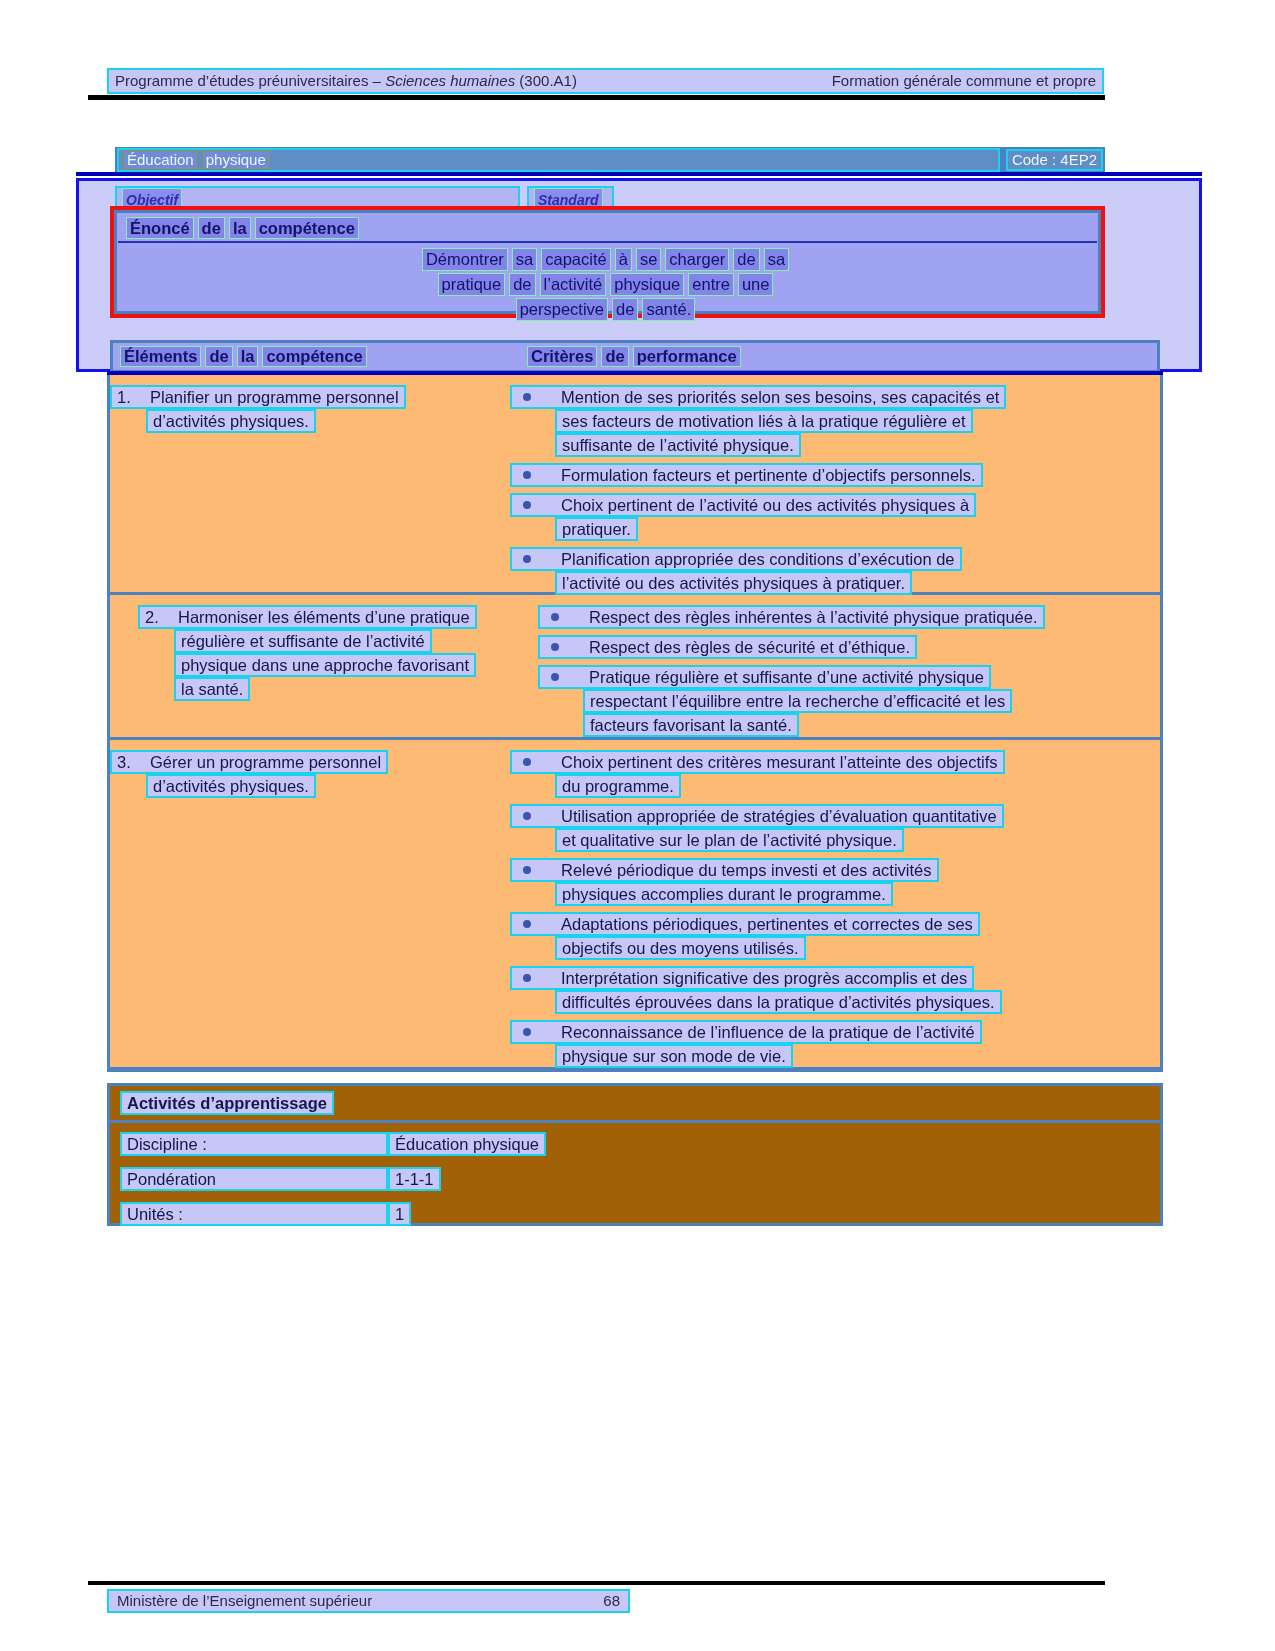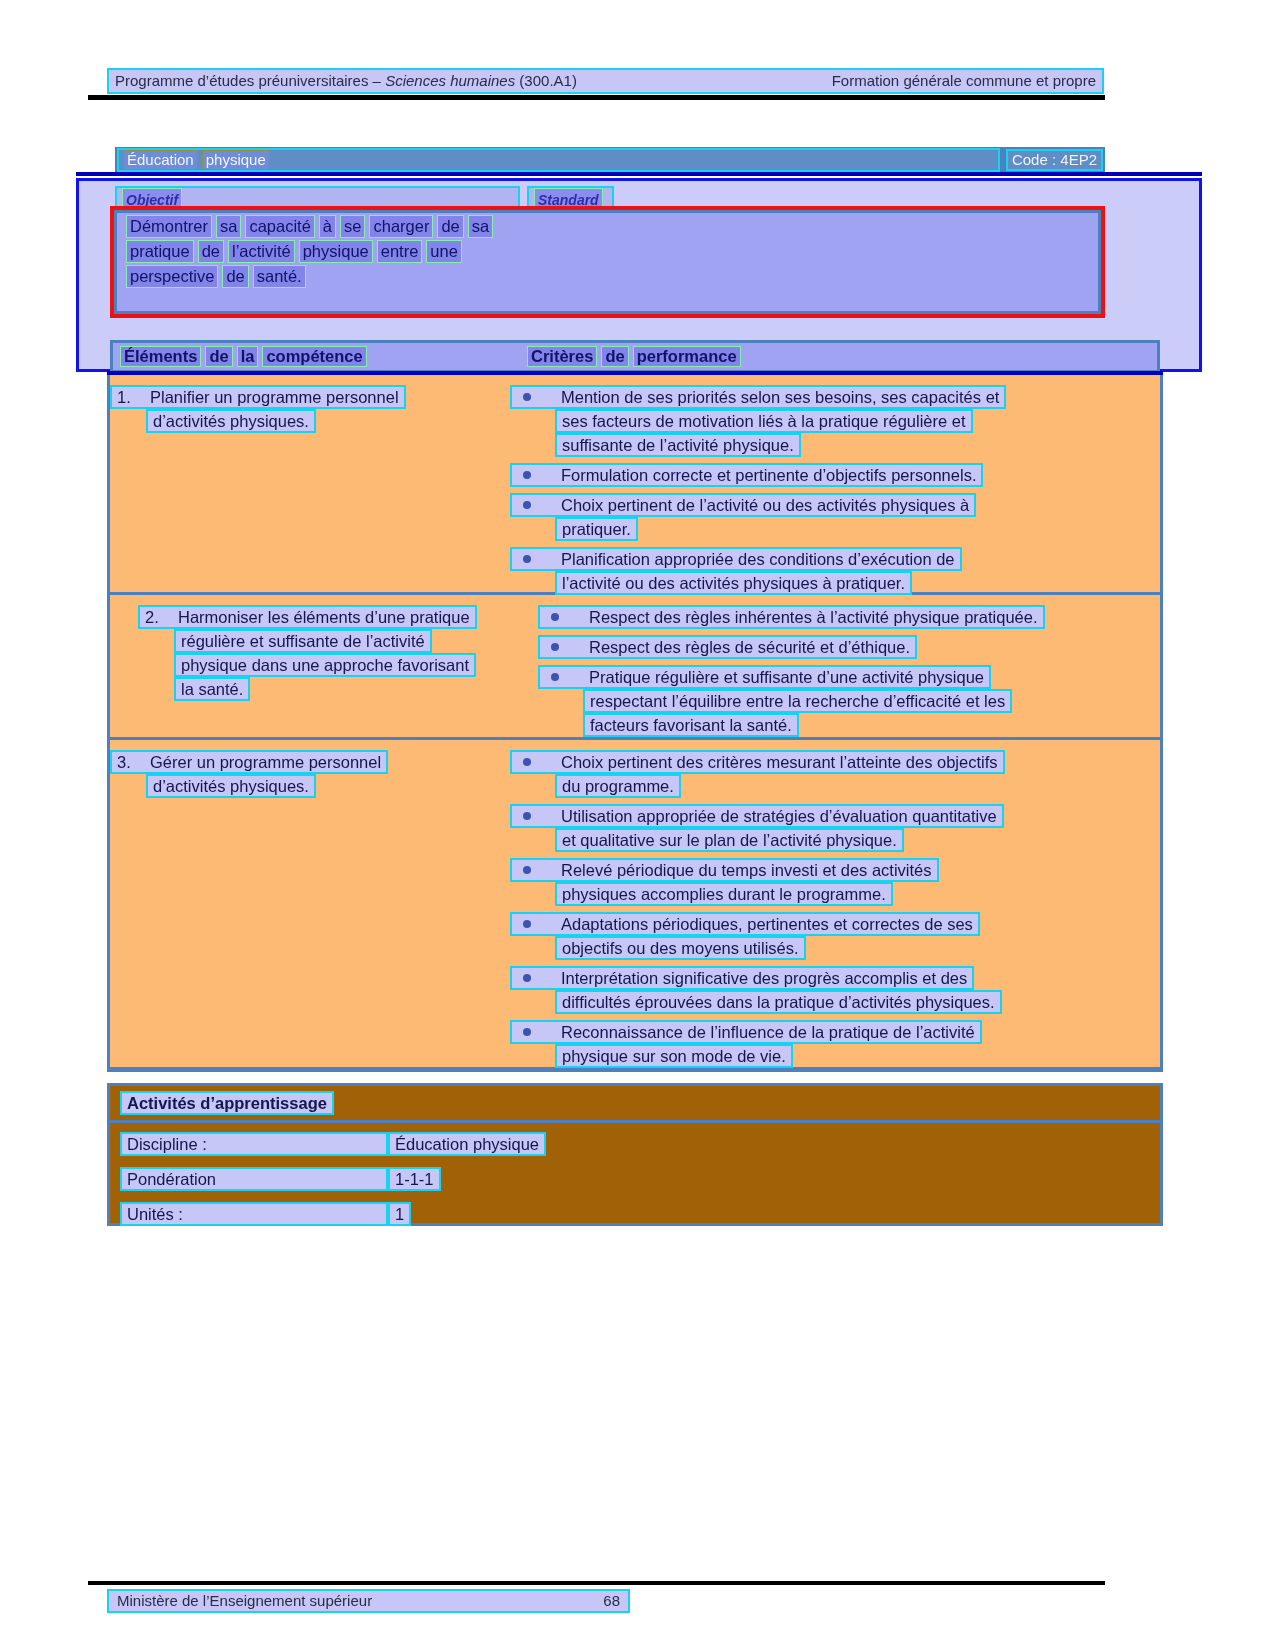--- a/index.html
+++ b/index.html
@@ -79,21 +79,21 @@
     position: absolute; left: 31px; top: 25px; width: 995px; height: 112px;
     border: 4px solid #ee1111; box-shadow: inset 0 0 0 3px #4d80bf;
     background: #a0a2f2; box-sizing: border-box;
   }
   .red-head {
     margin: 4px 4px 0; padding: 3px 8px 2px;
     border-bottom: 2px solid #2433b5;
     font-weight: bold; font-size: 16.5px; line-height: 20px;
   }
   .red-body { margin: 0 4px; padding: 5px 8px 0; }
-  .word-line { font-size: 16.5px; line-height: 21px; margin-bottom: 2px; white-space: nowrap; }
+  .word-line { font-size: 16.5px; line-height: 21px; margin-bottom: 2px; white-space: nowrap; text-align: center; }
 
   
   .elements-header {
     position: absolute; left: 110px; top: 340px; width: 1050px; height: 33px;
     background: #a0a2f2; border: 3px solid #4d80bf; box-sizing: border-box;
     display: flex; align-items: center; z-index: 3;
     font-weight: bold; font-size: 16.5px;
   }
   .elements-header .col1 { width: 407px; padding-left: 7px; white-space: nowrap; }
   .elements-header .col2 { white-space: nowrap; }
@@ -157,20 +157,21 @@
     <span class="bar-hl code">Code : 4EP2</span>
   </div>
   <div class="navy-line"></div>
 
   <div class="big-rect">
     <div class="obj-row">
       <span class="hl obj-box"><span class="wbox">Objectif</span></span>
       <span class="hl std-box"><span class="wbox">Standard</span></span>
     </div>
     <div class="red-box">
+      <div class="red-head"><span class="wbox">Énoncé</span><span class="wbox">de</span><span class="wbox">la</span><span class="wbox">compétence</span></div>
       <div class="red-body">
         <div class="word-line"><span class="wbox">Démontrer</span><span class="wbox">sa</span><span class="wbox">capacité</span><span class="wbox">à</span><span class="wbox">se</span><span class="wbox">charger</span><span class="wbox">de</span><span class="wbox">sa</span></div>
         <div class="word-line"><span class="wbox">pratique</span><span class="wbox">de</span><span class="wbox">l’activité</span><span class="wbox">physique</span><span class="wbox">entre</span><span class="wbox">une</span></div>
         <div class="word-line"><span class="wbox">perspective</span><span class="wbox">de</span><span class="wbox">santé.</span></div>
       </div>
     </div>
   </div>
 
   <div class="elements-header">
     <span class="col1"><span class="wbox">Éléments</span><span class="wbox">de</span><span class="wbox">la</span><span class="wbox">compétence</span></span>
@@ -190,21 +191,21 @@
           <div class="hl dot-line">
               <span class="dot"></span>
               <span class="btxt">Mention de ses priorités selon ses besoins, ses capacités et</span>
             </div>
           <div class="hl cont2">ses facteurs de motivation liés à la pratique régulière et</div>
           <div class="hl cont2">suffisante de l’activité physique.</div>
         </div>
         <div class="crit">
           <div class="hl dot-line">
               <span class="dot"></span>
-              <span class="btxt">Formulation correcte et pertinente d’objectifs personnels.</span>
+              <span class="btxt">Formulation facteurs et pertinente d’objectifs personnels.</span>
             </div>
         </div>
         <div class="crit">
           <div class="hl dot-line">
               <span class="dot"></span>
               <span class="btxt">Choix pertinent de l’activité ou des activités physiques à</span>
             </div>
           <div class="hl cont2">pratiquer.</div>
         </div>
         <div class="crit">

